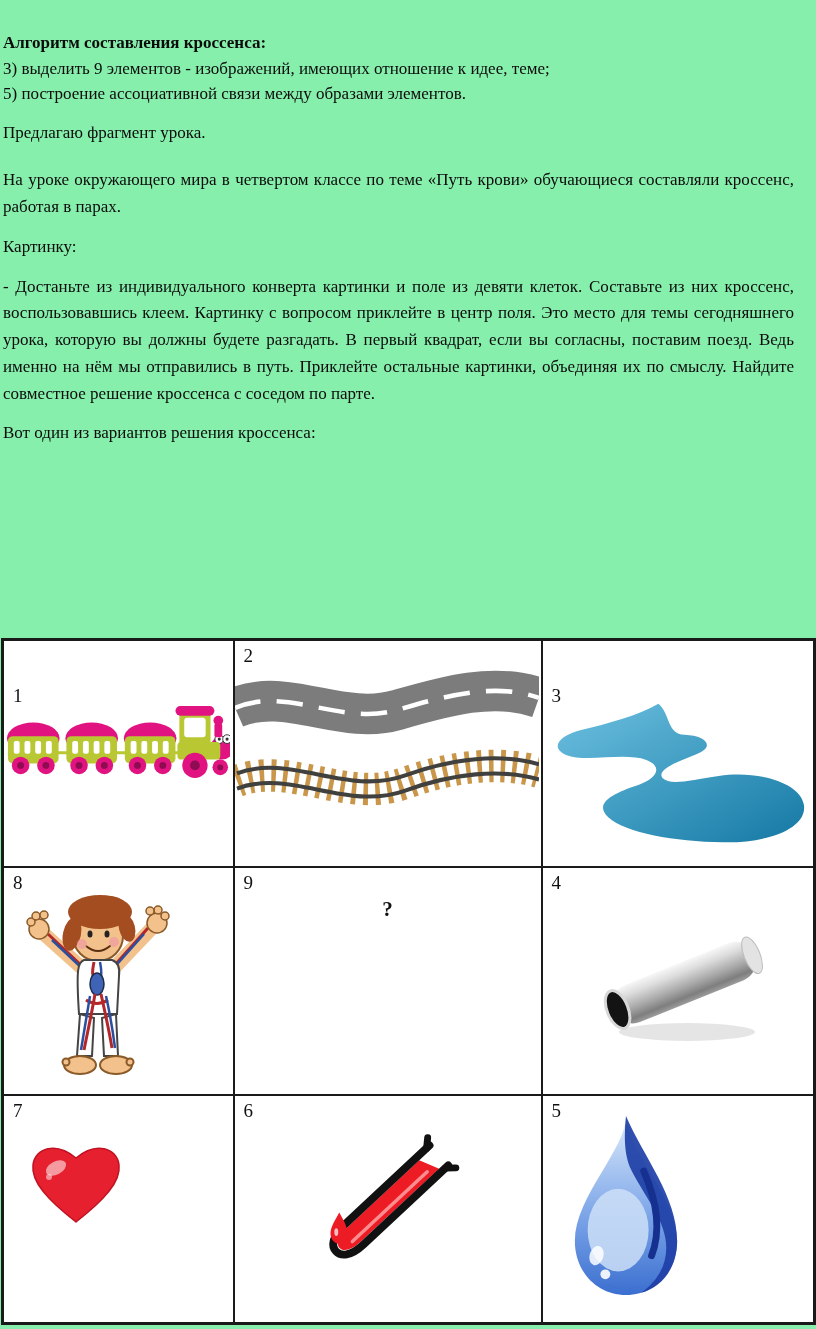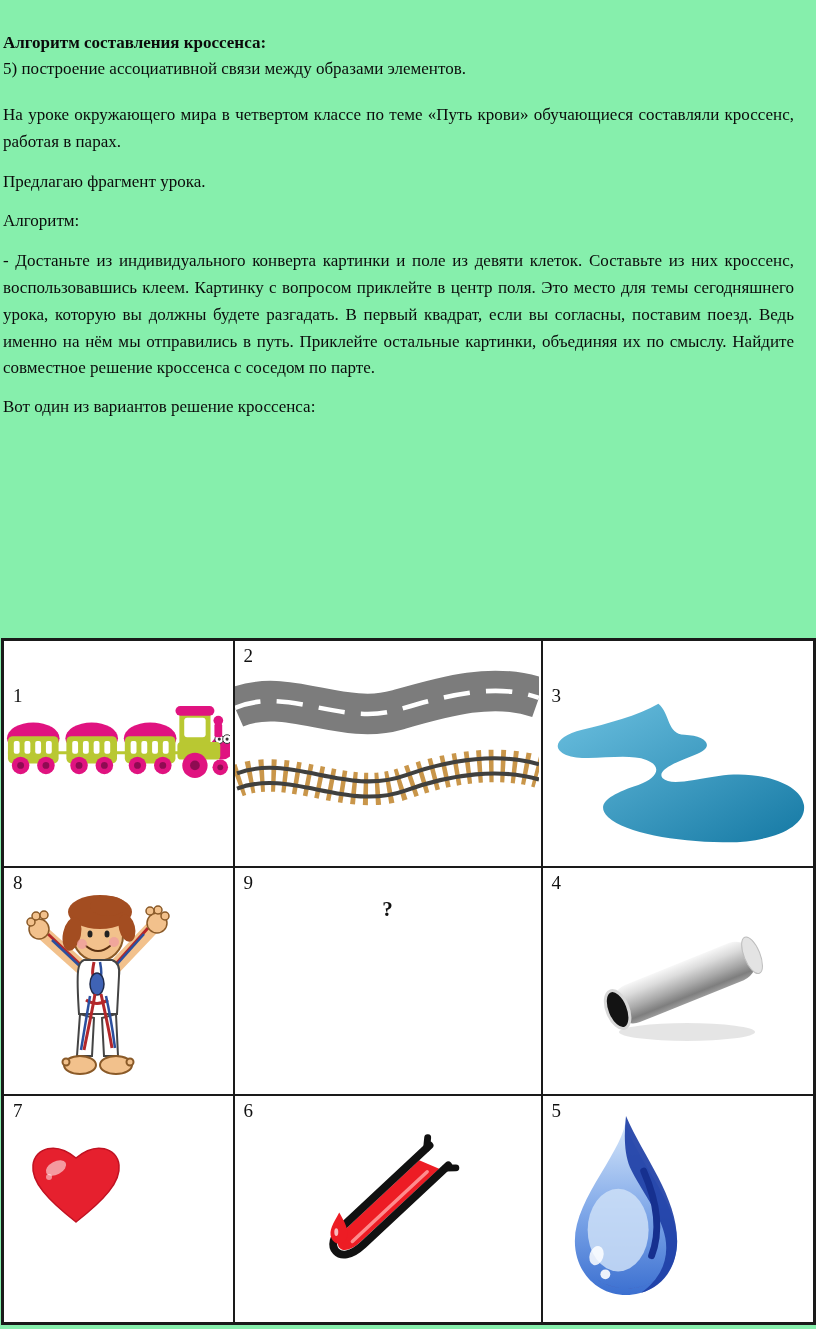--- a/index.html
+++ b/index.html
@@ -56,27 +56,28 @@
   .art-drop { left:24px; top:14px; }
 </style>
 </head>
 <body>
 
 <div class="page">
 
   <div class="text-block">
     <div class="algo">
       <p class="title">Алгоритм составления кроссенса:</p>
+      <p>3) выделить 9 элементов - изображений, имеющих отношение к идее, теме;</p>
       <p>5)  построение ассоциативной связи между образами элементов.</p>
     </div>
+    <p class="para">Предлагаю фрагмент урока.</p>
     <p class="para first">На уроке окружающего мира в четвертом классе по теме «Путь крови» обучающиеся составляли кроссенс, работая в парах.</p>
-    <p class="para">Предлагаю фрагмент урока.</p>
-    <p class="para">Алгоритм:</p>
+    <p class="para">Картинку:</p>
     <p class="para">- Достаньте из индивидуального конверта картинки и поле из девяти клеток. Составьте из них кроссенс, воспользовавшись клеем. Картинку с вопросом приклейте в центр поля. Это место для темы сегодняшнего урока, которую вы должны будете разгадать. В первый квадрат, если вы согласны, поставим поезд. Ведь именно на нём мы отправились в путь. Приклейте остальные картинки, объединяя их по смыслу. Найдите совместное решение кроссенса с соседом по парте.</p>
-    <p class="para last">Вот один из вариантов решение кроссенса:</p>
+    <p class="para last">Вот один из вариантов решения кроссенса:</p>
   </div>
 
   <table class="crossens">
     <colgroup>
         <col style="width:231px">
         <col style="width:308px">
         <col style="width:273px">
       </colgroup>
     <tbody>
         <tr style="height:227px">

